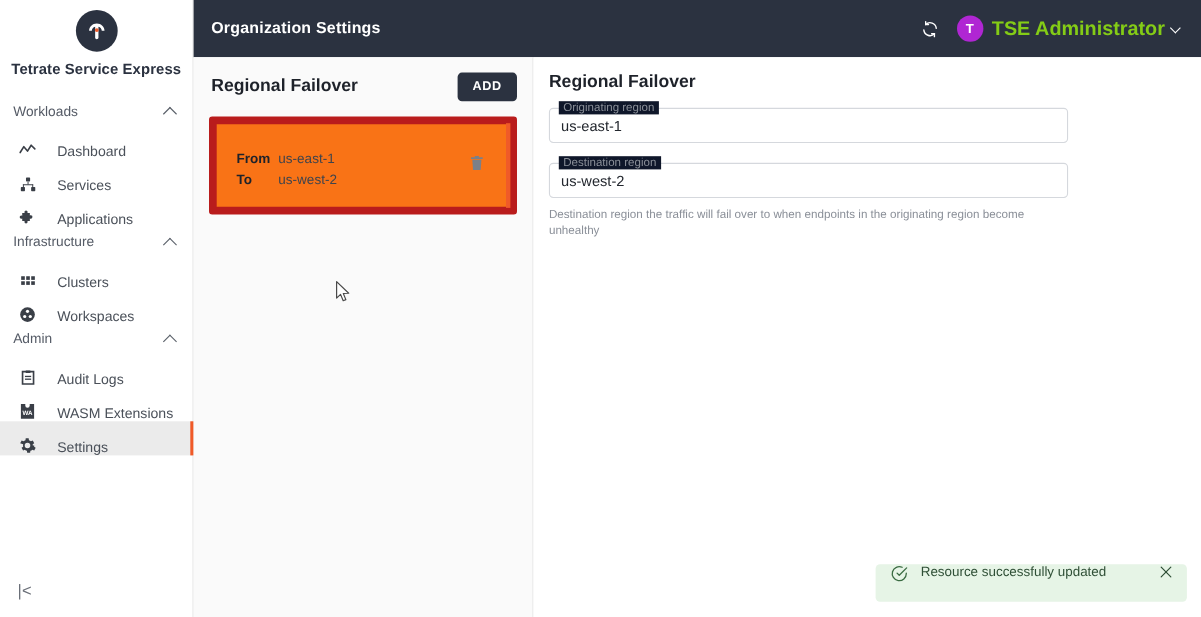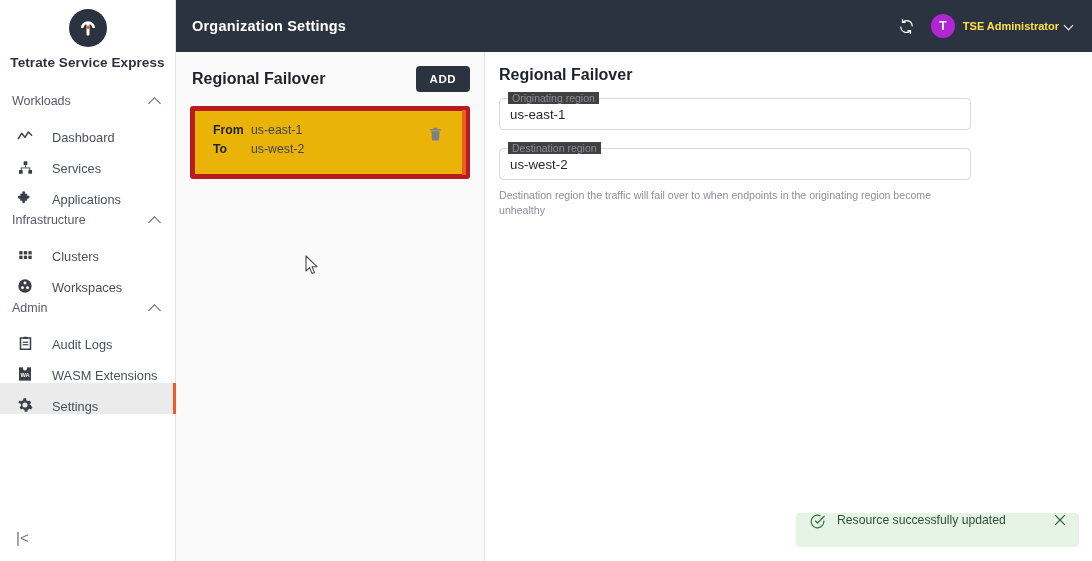--- a/index.html
+++ b/index.html
@@ -84,21 +84,21 @@
   .topbar-title { color: #ffffff; font-size: 14.5px; font-weight: bold; letter-spacing: .2px; }
   .topbar-right { display: flex; align-items: center; gap: 16px; }
   .sync-icon { color: #ffffff; display: flex; cursor: pointer; }
   .user-chip { display: flex; align-items: center; gap: 8px; cursor: pointer; }
   .avatar {
     width: 24px; height: 24px; border-radius: 50%;
     background: #b026d3;
     color: #ffffff; font-size: 12px; font-weight: bold;
     display: flex; align-items: center; justify-content: center;
   }
-  .user-name { color: #fde047; font-size: 11px; font-weight: bold; }
+  .user-name { color: #84cc16; font-size: 18px; font-weight: bold; }
   .caret-down {
     width: 9px; height: 9px; position: relative; margin-left: -2px;
   }
   .caret-down::before {
     content: ""; position: absolute; left: 0; top: 0px;
     width: 6px; height: 6px;
     border-right: 1.5px solid #ffffff; border-bottom: 1.5px solid #ffffff;
     transform: rotate(45deg);
   }
 
@@ -135,22 +135,22 @@
   }
   .list-title { font-size: 16px; font-weight: bold; color: #1e222a; }
   .add-btn {
     background: #2b3240; color: #ffffff;
     border: none; border-radius: 4px;
     height: 26px; padding: 0 14px;
     font-size: 11.5px; font-weight: bold; letter-spacing: .5px;
     cursor: pointer; font-family: "Liberation Sans", sans-serif;
   }
   .failover-card {
-    background: #eab308; border: 5px solid #b91c1c; border-radius: 3px;
-    position: relative; padding: 12px 14px 18px 18px;
+    background: #f97316; border: 7px solid #b91c1c; border-radius: 3px;
+    position: relative; padding: 24px 14px 18px 18px;
     display: flex; align-items: flex-start; justify-content: space-between;
     cursor: pointer;
   }
   .failover-card::after {
     content: ""; position: absolute; right: -1px; top: -1px; bottom: -1px;
     width: 4px; background: #f05a28;
   }
   .kv { display: grid; grid-template-columns: 38px auto; row-gap: 5px; }
   .kv .k { font-size: 12.3px; font-weight: bold; color: #1e222a; }
   .kv .v { font-size: 12.3px; color: #3f444d; }
@@ -168,21 +168,21 @@
   .detail-title { font-size: 16px; font-weight: bold; color: #1e222a; margin-bottom: 14px; }
   .field { position: relative; margin-bottom: 18px; width: 472px; }
   .field .outline {
     border: 1px solid #d5d8dd; border-radius: 4px;
     height: 32px; display: flex; align-items: center;
     padding: 0 10px;
     background: #ffffff;
   }
   .field .flabel {
     position: absolute; top: -6px; left: 9px;
-    background: #404040; padding: 0 4px;
+    background: #0f172a; padding: 0 4px;
     font-size: 10.5px; color: #8a8f98;
   }
   .field .fvalue {
     font-size: 13.3px; color: #23272e;
     font-family: "Liberation Sans", sans-serif;
     border: none; outline: none; width: 100%; background: transparent;
   }
   .helper {
     font-size: 10.6px; color: #8a8f98; line-height: 15px;
     width: 440px; margin-top: -10px;

